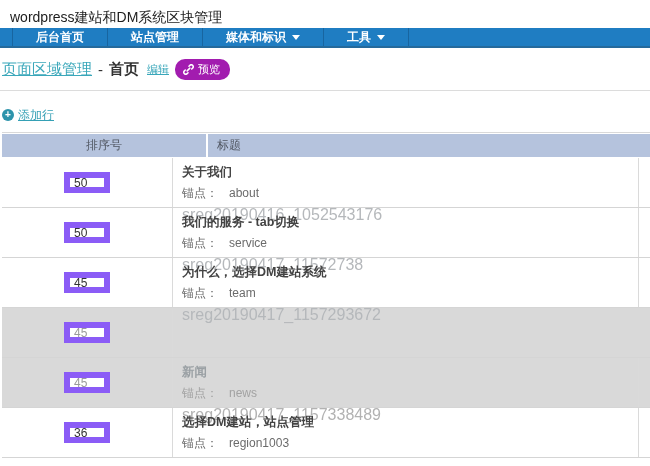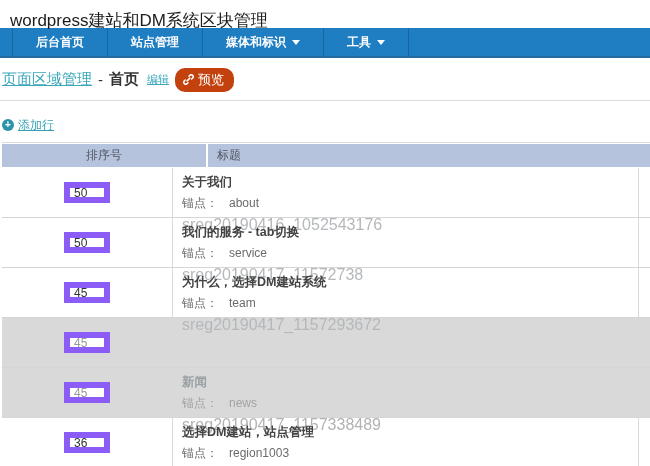--- a/index.html
+++ b/index.html
@@ -6,27 +6,27 @@
   html,body { background:#fff; }
   .app {
     position: relative;
     width: 650px; height: 466px;
     overflow: hidden;
     background: #fff;
     font-family: "Liberation Sans", sans-serif;
   }
   
   .page-title {
-    font-size: 17px; color: #1c1c1c;
+    font-size: 14px; color: #1c1c1c;
     padding: 9px 0 0 10px; height: 28px;
   }
   
   .nav {
     display: flex; align-items: stretch;
-    background: #1f7dc2; height: 30px;
+    background: #1f7dc2; height: 20px;
     border-bottom: 2px solid #256a9c;
     padding-left: 12px;
   }
   .nav-item {
     display: flex; align-items: center; gap: 6px;
     color: #fff; font-size: 12px; font-weight: bold;
     padding: 0 23px; cursor: pointer;
     border-right: 1px solid rgba(12,62,104,.38);
   }
   .nav-item:first-child { border-left: 1px solid rgba(12,62,104,.38); }
@@ -40,22 +40,22 @@
   .crumb-row {
     display: flex; align-items: center; gap: 6px;
     padding: 10px 10px 0 2px; height: 33px;
   }
   .crumb-link { font-size: 15px; color: #3aa7ba; text-decoration: underline; cursor: pointer; }
   .crumb-sep  { font-size: 15px; color: #333; }
   .crumb-cur  { font-size: 15px; font-weight: bold; color: #333; }
   .edit-link  { font-size: 11px; color: #3aa7ba; text-decoration: underline; cursor: pointer; margin-left: 2px; }
   .preview-btn {
     display: inline-flex; align-items: center; gap: 4px;
-    background: #c2410c; color: #fff; border: none;
-    font-size: 13px; border-radius: 10px;
+    background: #a21caf; color: #fff; border: none;
+    font-size: 11px; border-radius: 10px;
     padding: 3px 10px 3px 8px; cursor: pointer;
     font-family: inherit;
   }
   .section-divider {
     border: none; border-top: 1px solid #dcdcdc;
     margin-top: 9px;
   }
   
   .addrow {
     display: flex; align-items: center; gap: 4px;

